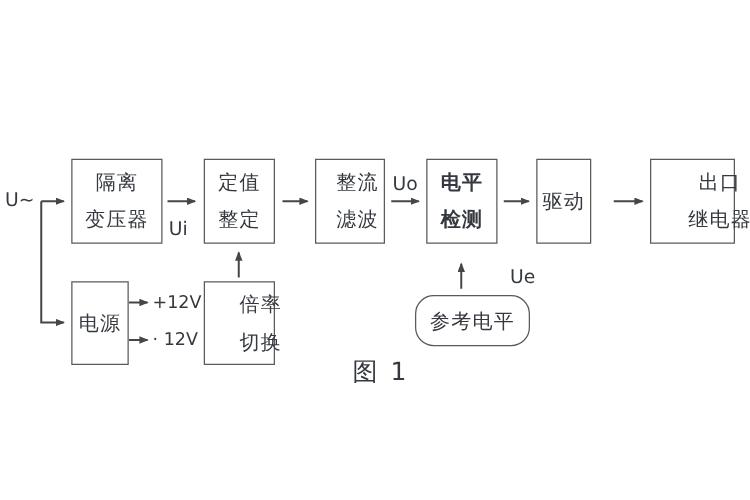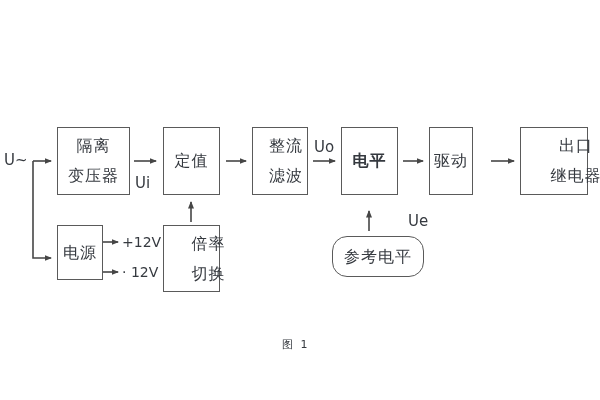--- a/index.html
+++ b/index.html
@@ -15,21 +15,21 @@
     position:absolute;box-sizing:border-box;
     border:1.5px solid #5a5a5a;background:#ffffff;
     display:flex;flex-direction:column;align-items:center;justify-content:center;
     color:#35393f;font-size:16px;line-height:30px;letter-spacing:1px;
     text-align:center;white-space:nowrap;
   }
   .lbl{
     position:absolute;color:#35393f;font-size:15px;line-height:18px;white-space:nowrap;
   }
   .rail{font-size:14px;}
-  .caption{font-size:11px;letter-spacing:2px;margin-top:48px;}
+  .caption{font-size:20px;letter-spacing:2px;}
 </style>
 </head>
 <body>
 
 <div class="canvas">
 
   <svg class="wires" viewBox="0 0 600 400" aria-hidden="true">
     <defs>
       <marker id="arr" markerWidth="8" markerHeight="6" refX="6.5" refY="3" orient="auto" markerUnits="userSpaceOnUse">
         <path d="M0,0 L7.5,3 L0,6 Z" fill="#464646"></path>
@@ -48,41 +48,43 @@
     <path class="wire" d="M103 272 H118" marker-end="url(#arr)"></path>
   </svg>
 
   <div class="box" style="left:57px;top:127px;width:73px;height:68px;">
     <span>隔离</span>
     <span>变压器</span>
   </div>
 
   <div class="box" style="left:163px;top:127px;width:57px;height:68px;">
     <span>定值</span>
+    <span>整定</span>
   </div>
 
   <div class="box" style="left:252px;top:127px;width:56px;height:68px;padding-left:12px;">
     <span>整流</span>
     <span>滤波</span>
   </div>
 
   <div class="box" style="left:341px;top:127px;width:57px;height:68px;font-weight:bold;">
     <span>电平</span>
+    <span>检测</span>
   </div>
 
   <div class="box" style="left:429px;top:127px;width:44px;height:68px;">
     <span>驱动</span>
   </div>
 
   <div class="box" style="left:520px;top:127px;width:68px;height:68px;padding-left:44px;">
     <span>出口</span>
     <span>继电器</span>
   </div>
 
-  <div class="box" style="left:57px;top:225px;width:46px;height:55px;">
+  <div class="box" style="left:57px;top:225px;width:46px;height:67px;">
     <span>电源</span>
   </div>
 
   <div class="box" style="left:163px;top:225px;width:57px;height:67px;padding-left:34px;">
     <span>倍率</span>
     <span>切换</span>
   </div>
 
   <div class="box" style="left:332px;top:236px;width:92px;height:41px;border-radius:15px;">
     <span>参考电平</span>

